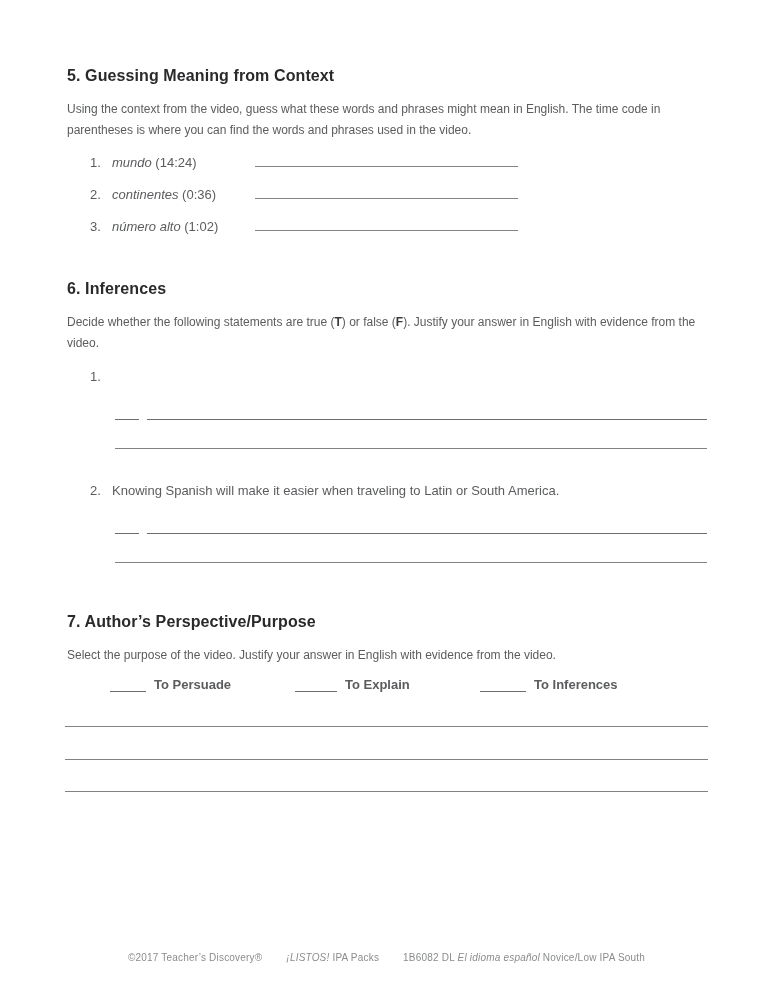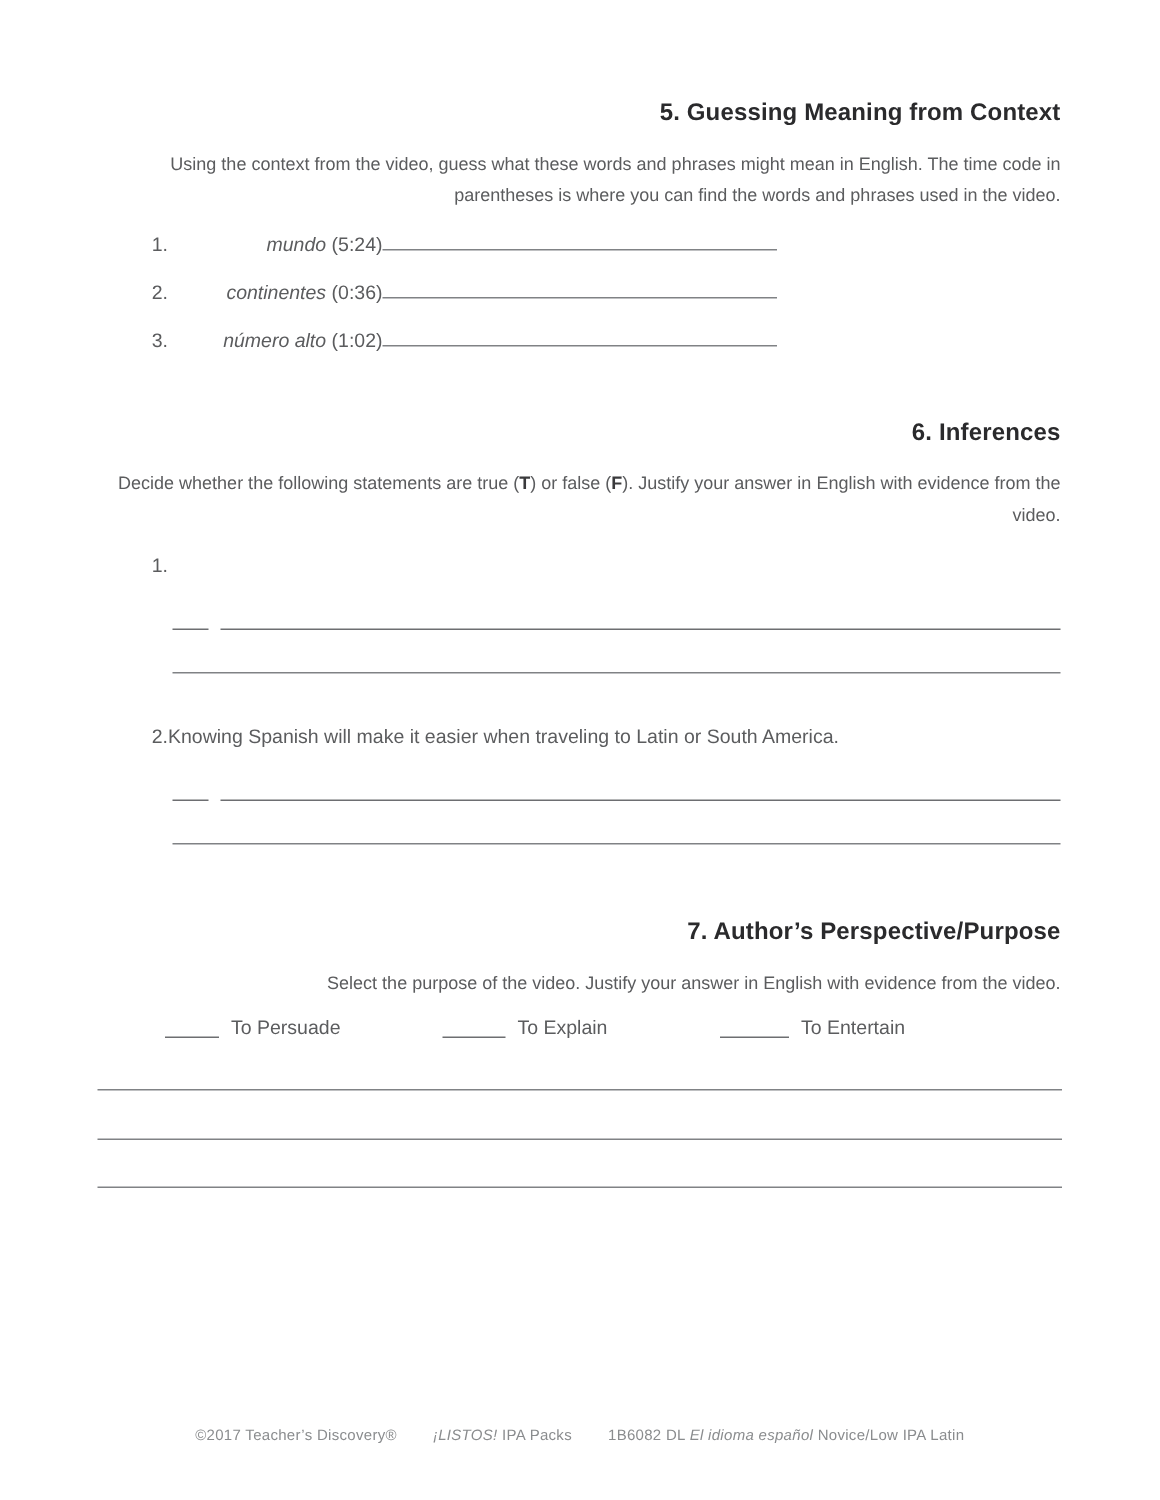--- a/index.html
+++ b/index.html
@@ -7,21 +7,20 @@
   body {
     font-family: "Liberation Sans", "DejaVu Sans", sans-serif;
     color: #58595b;
   }
   .page {
     position: relative;
     width: 773px;
     height: 1000px;
     background: #ffffff;
     overflow: hidden;
-    text-align: right;
   }
   .content {
     position: absolute;
     left: 67px;
     top: 66px;
     width: 640px;
   }
   h2.sec-heading {
     font-size: 16px;
     line-height: 20px;
@@ -98,20 +97,21 @@
 
   
   .options-row {
     display: flex;
     align-items: flex-end;
     margin-top: 10px;
     height: 16px;
     padding-left: 43px;
     font-size: 13px;
     color: #5b5c5e;
+    font-weight: bold;
   }
   .option { display: flex; align-items: flex-end; width: 185px; }
   .option:last-child { width: auto; }
   .opt-blank {
     display: inline-block;
     border-bottom: 1px solid #6d6e71;
     height: 1px;
     margin-right: 8px;
   }
   .opt-blank.w1 { width: 36px; }
@@ -150,21 +150,21 @@
 <div class="page">
   <div class="content">
 
     <div class="sec sec5">
       <h2 class="sec-heading">5. Guessing Meaning from Context</h2>
       <p class="instructions">Using the context from the video, guess what these words and phrases might mean in English. The time code in parentheses is where you can find the words and phrases used in the video.</p>
 
       <div class="vocab-list">
         <div class="vocab-row">
           <span class="vocab-num">1.</span>
-          <span class="vocab-term-cell"><span class="term">mundo</span><span> (5:24)</span></span>
+          <span class="vocab-term-cell"><span class="term">mundo</span><span> (14:24)</span></span>
           <span class="vocab-blank"></span>
         </div>
         <div class="vocab-row">
           <span class="vocab-num">2.</span>
           <span class="vocab-term-cell"><span class="term">continentes</span><span> (0:36)</span></span>
           <span class="vocab-blank"></span>
         </div>
         <div class="vocab-row">
           <span class="vocab-num">3.</span>
           <span class="vocab-term-cell"><span class="term">número alto</span><span> (1:02)</span></span>
@@ -209,29 +209,29 @@
         <span class="option">
           <span class="opt-blank w1"></span>
           <span class="opt-label">To Persuade</span>
         </span>
         <span class="option">
           <span class="opt-blank w2"></span>
           <span class="opt-label">To Explain</span>
         </span>
         <span class="option">
           <span class="opt-blank w3"></span>
-          <span class="opt-label">To Entertain</span>
+          <span class="opt-label">To Inferences</span>
         </span>
       </div>
 
       <div class="rule-line rule-1"></div>
       <div class="rule-line rule-2"></div>
       <div class="rule-line rule-3"></div>
     </div>
 
   </div>
 
   <div class="footer">
     <span>©2017 Teacher’s Discovery®</span>
     <span><i>¡LISTOS!</i><span> IPA Packs</span></span>
-    <span><span>1B6082 DL </span><i>El idioma español</i><span> Novice/Low IPA Latin</span></span>
+    <span><span>1B6082 DL </span><i>El idioma español</i><span> Novice/Low IPA South</span></span>
   </div>
 </div>
 
 </body></html>

